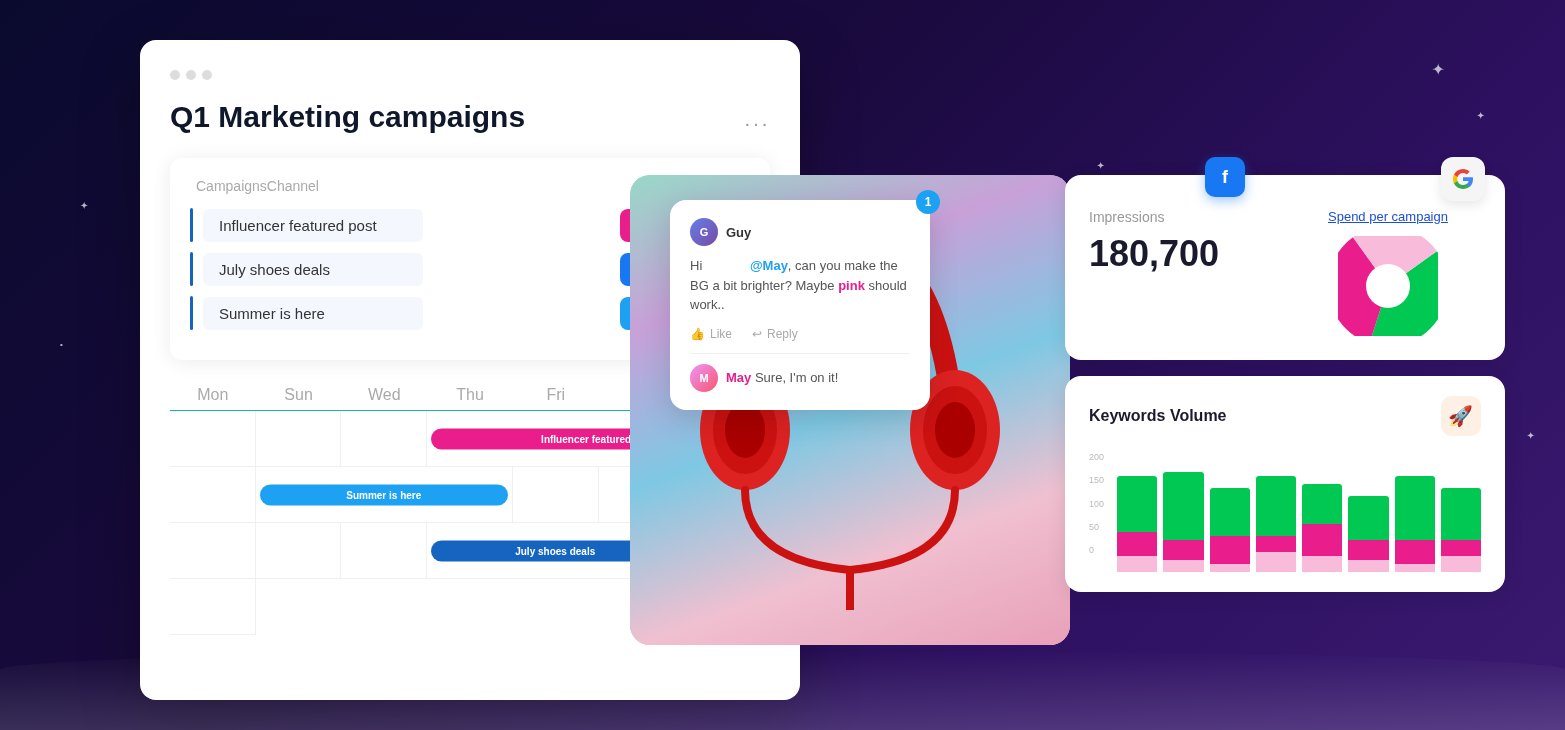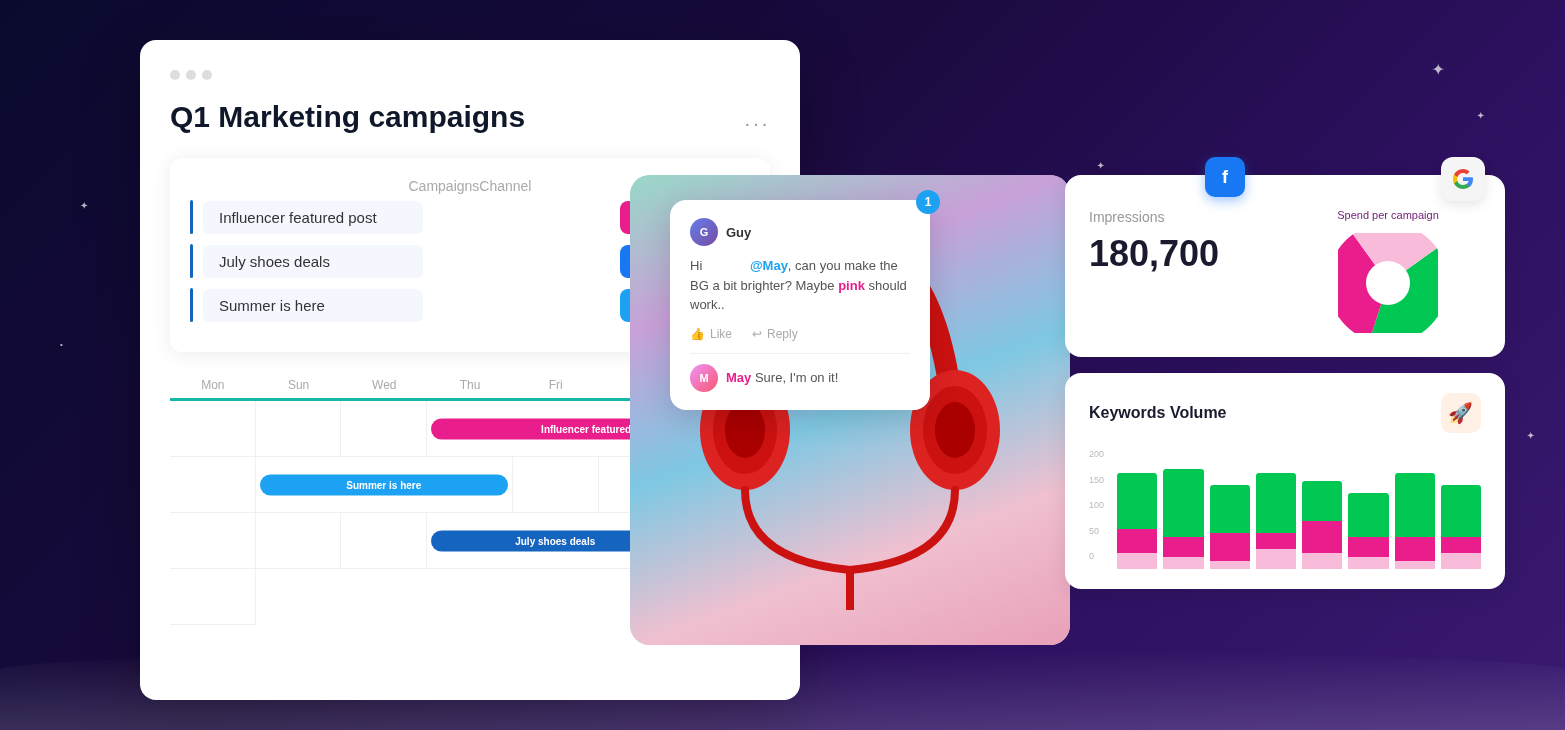--- a/index.html
+++ b/index.html
@@ -57,22 +57,22 @@
     .campaigns-section {
       background: white;
       border-radius: 12px;
       box-shadow: 0 2px 20px rgba(0,0,0,0.08);
       padding: 20px;
       margin-bottom: 20px;
     }
 
     .campaigns-header {
       display: flex;
-      justify-content: center;
-      margin-bottom: 6px;
+      justify-content: flex-start;
+      margin-bottom: 14px;
       color: #aaa;
       font-size: 14px;
       padding: 0 6px;
     }
 
     .campaign-row {
       display: flex;
       align-items: center;
       justify-content: space-between;
       margin-bottom: 10px;
@@ -128,24 +128,24 @@
     }
 
     .calendar-grid {
       display: grid;
       grid-template-columns: repeat(7, 1fr);
       gap: 0;
     }
 
     .cal-header {
       text-align: center;
-      font-size: 12px;
+      font-size: 16px;
       color: #aaa;
       padding: 6px 0;
-      border-bottom: 3px solid #14b8a6;
+      border-bottom: 1px solid #14b8a6;
     }
 
     .cal-cell {
       height: 56px;
       border-right: 1px solid #f0f0f0;
       border-bottom: 1px solid #f0f0f0;
       position: relative;
     }
 
     .cal-event {
@@ -365,23 +365,24 @@
 
     .spend-section {
       flex: 1;
       display: flex;
       flex-direction: column;
       align-items: center;
       padding-top: 10px;
     }
 
     .spend-label {
-      font-size: 11px;
-      color: #701a75;
+      font-size: 13px;
+      color: #1d4ed8;
       margin-bottom: 12px;
+      text-decoration: underline;
     }
 
     
     .pie-chart {
       width: 100px;
       height: 100px;
     }
 
     
     .keywords-card {
@@ -619,21 +620,21 @@
   </div>
 
   <div class="keywords-card">
     <div class="keywords-header">
       <span class="keywords-title">Keywords Volume</span>
       <div class="rocket-icon">🚀</div>
     </div>
 
     <div style="display:flex; gap:2px; position:relative; padding-left:28px;">
 
-      <div style="position:absolute; left:0; top:0; bottom:8px; display:flex; flex-direction:column; justify-content:space-between; font-size:9px; color:#bbb;">
+      <div style="position:absolute; left:0; top:0; bottom:17px; display:flex; flex-direction:column; justify-content:space-between; font-size:9px; color:#bbb;">
         <span>200</span>
         <span>150</span>
         <span>100</span>
         <span>50</span>
         <span>0</span>
       </div>
 
       <div style="display:flex; align-items:flex-end; gap:6px; height:120px; flex:1;">
 
         <div style="display:flex;flex-direction:column;align-items:center;flex:1;">

